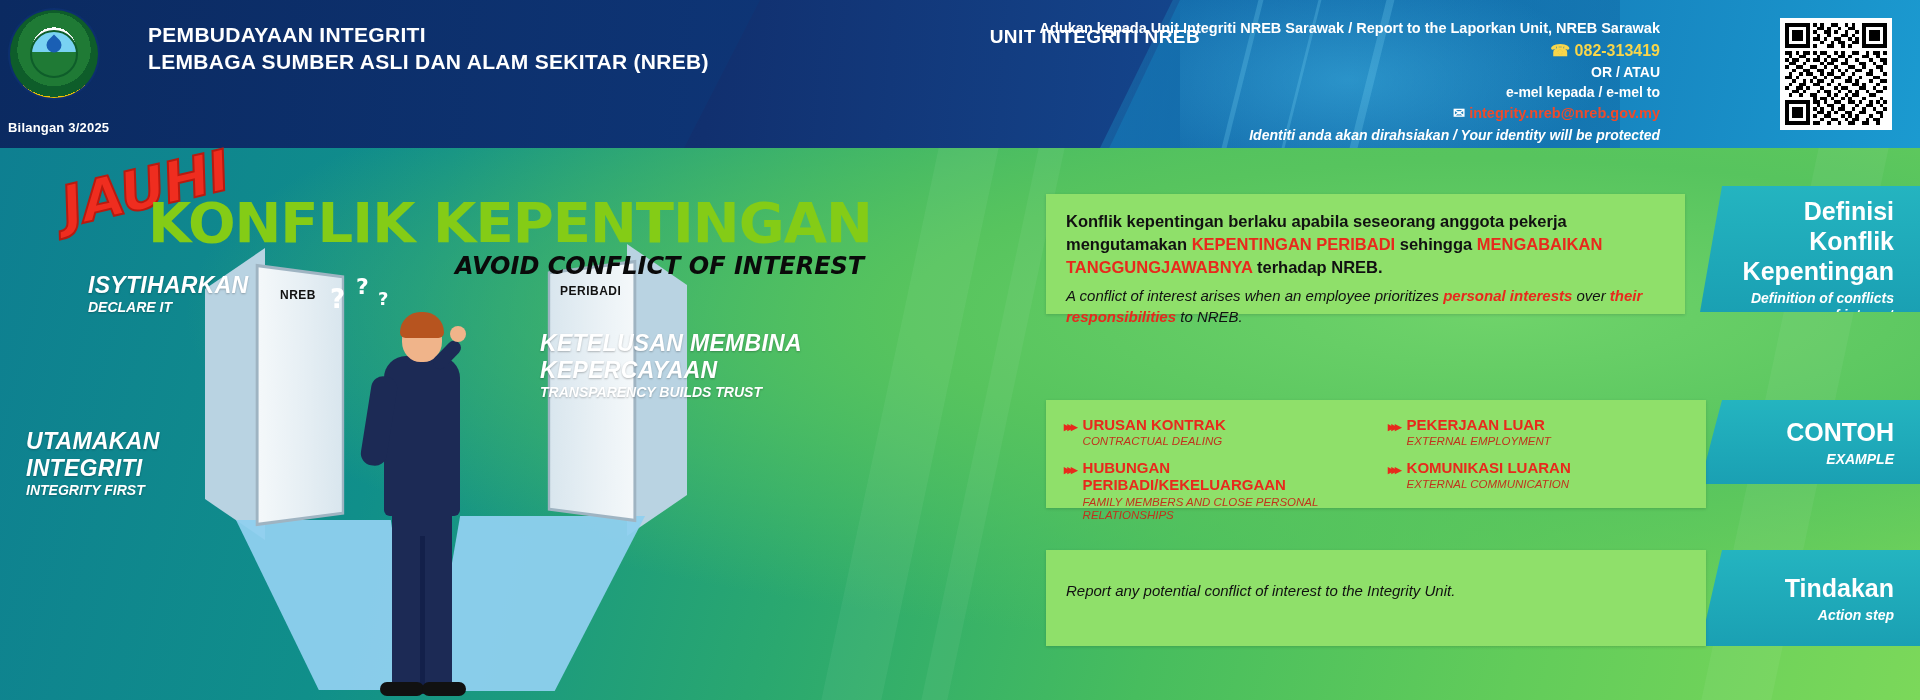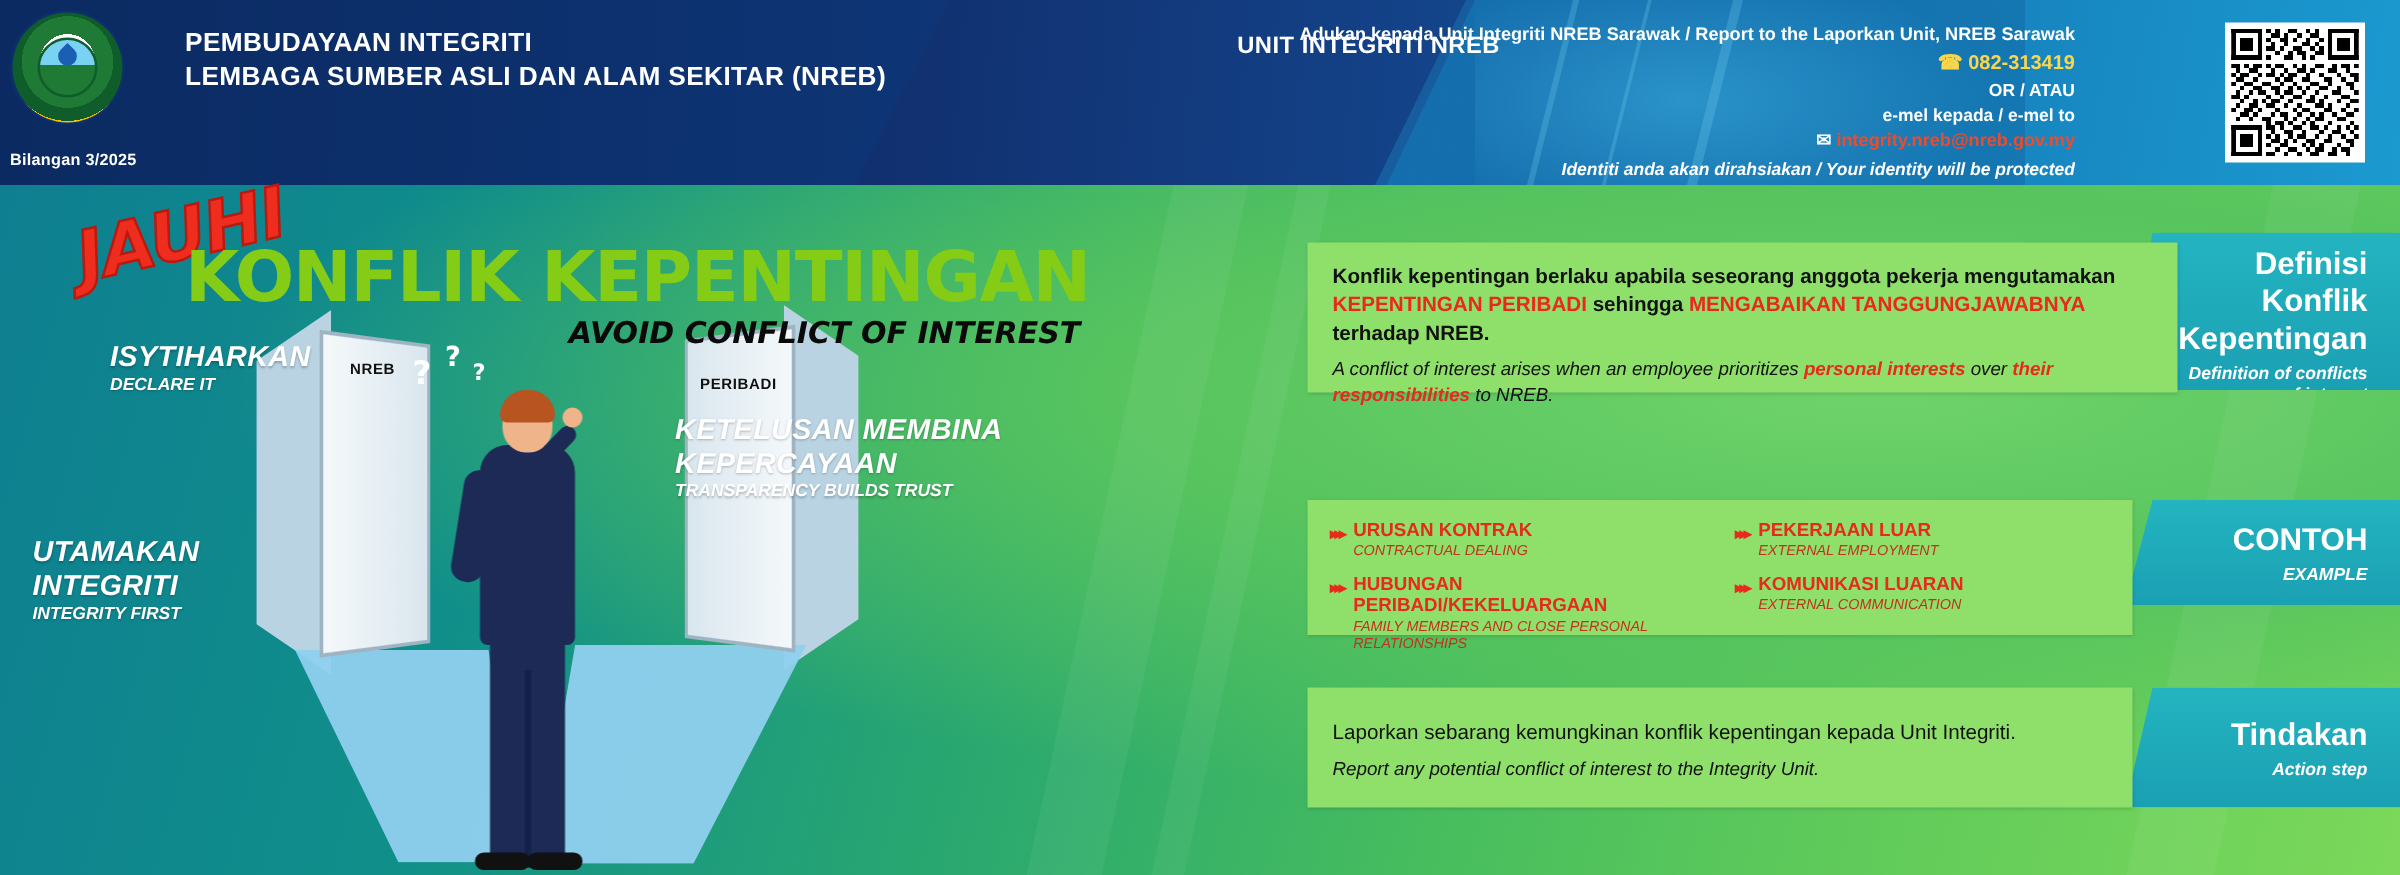--- a/index.html
+++ b/index.html
@@ -81,21 +81,21 @@
   .door-l{left:252px;top:122px;width:100px;height:250px;transform:perspective(500px) rotateY(28deg);
     background:linear-gradient(90deg,#f4f8fa,#d9e6ee);}
   .door-l-panel{position:absolute;left:205px;top:100px;width:60px;height:292px;background:#b9d3e2;
     clip-path:polygon(0 14%,100% 0,100% 100%,0 86%);}
   .door-r{left:540px;top:118px;width:100px;height:250px;transform:perspective(500px) rotateY(-28deg);
     background:linear-gradient(90deg,#d9e6ee,#f4f8fa);}
   .door-r-panel{position:absolute;left:627px;top:96px;width:60px;height:292px;background:#b9d3e2;
     clip-path:polygon(0 0,100% 14%,100% 86%,0 100%);}
   .door-label{position:absolute;font-size:12px;font-weight:700;color:#111;letter-spacing:.5px;}
   .lbl-nreb{left:280px;top:140px;}
-  .lbl-peribadi{left:560px;top:152px;}
+  .lbl-peribadi{left:560px;top:136px;}
   .floor-l{position:absolute;left:236px;top:372px;width:180px;height:170px;background:#8fd0ef;
     clip-path:polygon(0 0,86% 0,100% 100%,46% 100%);opacity:.95;}
   .floor-r{position:absolute;left:430px;top:368px;width:215px;height:175px;background:#8fd0ef;
     clip-path:polygon(14% 0,100% 0,58% 100%,0 100%);opacity:.95;}
   .figure{position:absolute;left:358px;top:156px;width:130px;height:400px;}
   .f-head{position:absolute;left:44px;top:14px;width:40px;height:44px;background:#f0b48a;border-radius:50% 50% 46% 46%;}
   .f-hair{position:absolute;left:42px;top:8px;width:44px;height:26px;background:#b7541f;border-radius:22px 22px 6px 6px;}
   .f-arm{position:absolute;left:72px;top:44px;width:34px;height:14px;background:#1c2a55;border-radius:8px;transform:rotate(-46deg);}
   .f-hand{position:absolute;left:92px;top:22px;width:16px;height:16px;background:#f0b48a;border-radius:50%;}
   .f-body{position:absolute;left:26px;top:52px;width:76px;height:160px;background:#1c2a55;border-radius:22px 22px 6px 6px;}
@@ -115,21 +115,21 @@
   .cap-2{left:540px;top:330px;width:330px;}
   .cap-3{left:26px;top:428px;width:240px;}
 
   
   .panel{position:absolute;background:#8fe06a;box-shadow:0 1px 3px rgba(0,0,0,.15);}
   .tab{position:absolute;background:linear-gradient(180deg,#24b4c0,#1aa0b3);
     color:#fff;box-sizing:border-box;padding:10px 26px 10px 40px;text-align:right;}
   .tab .t-main{font-size:25px;font-weight:700;line-height:1.2;}
   .tab .t-sub{font-size:14px;font-weight:700;font-style:italic;line-height:1.2;margin-top:4px;}
 
-  .p1{left:1046px;top:194px;width:696px;height:120px;}
+  .p1{left:1046px;top:194px;width:639px;height:120px;}
   .p1 .txt{padding:16px 20px;font-size:16.5px;color:#111;line-height:1.38;}
   .p1 .red{color:#e8291c;font-weight:700;}
   .p1 .b{font-weight:700;}
   .p1 .en{font-style:italic;font-size:15px;margin-top:8px;display:block;}
   .t1{left:1700px;top:186px;width:220px;height:126px;
     clip-path:polygon(10% 0,100% 0,100% 100%,0 100%);}
 
   .p2{left:1046px;top:400px;width:660px;height:108px;}
   .t2{left:1700px;top:400px;width:220px;height:84px;
     clip-path:polygon(10% 0,100% 0,100% 100%,0 100%);display:flex;flex-direction:column;justify-content:center;}
@@ -515,18 +515,17 @@
       </div>
     </div>
   </div>
 
   <div class="tab t3">
     <div class="t-main">Tindakan</div>
     <div class="t-sub">Action step</div>
   </div>
   <div class="panel p3">
     <div class="txt">
-      <span>Laporkan sebarang kemungkinan konflik kepentingan kepada Unit Integriti.</span>
       <span class="en">Report any potential conflict of interest to the Integrity Unit.</span>
     </div>
   </div>
 
 </div>
 
 </body></html>

